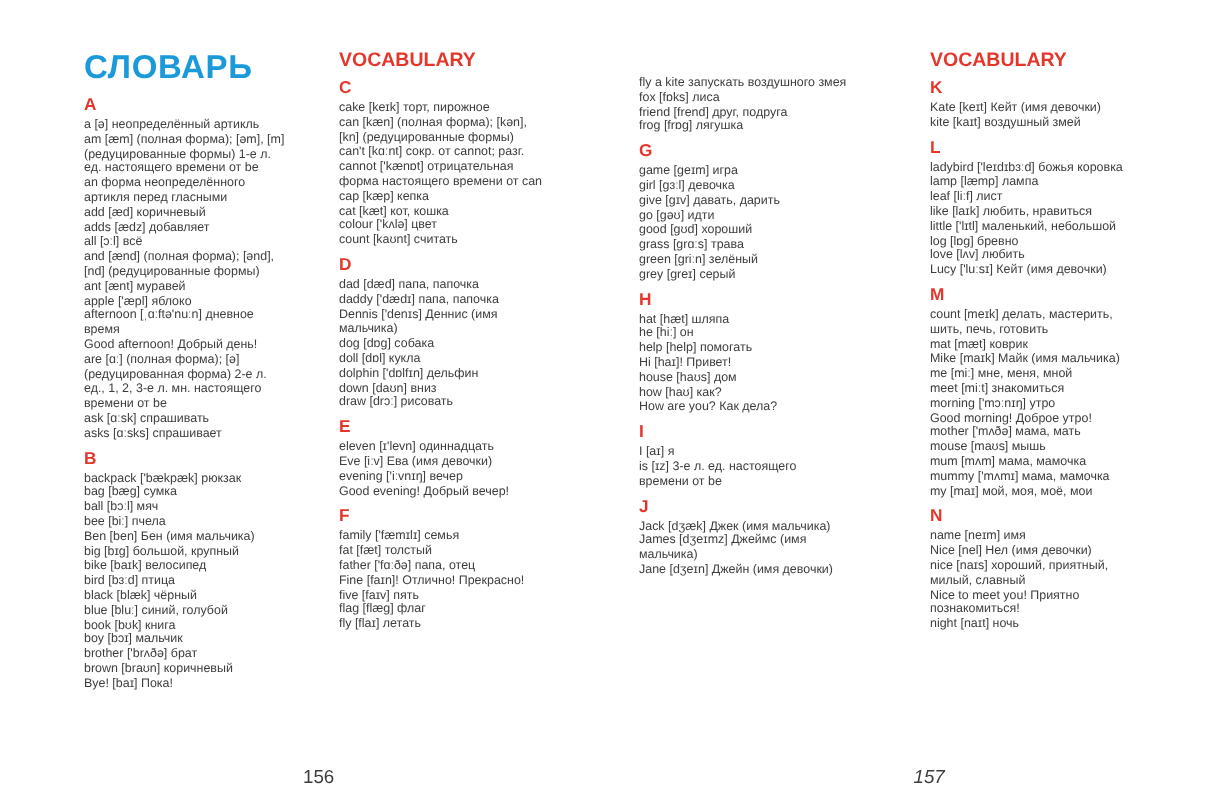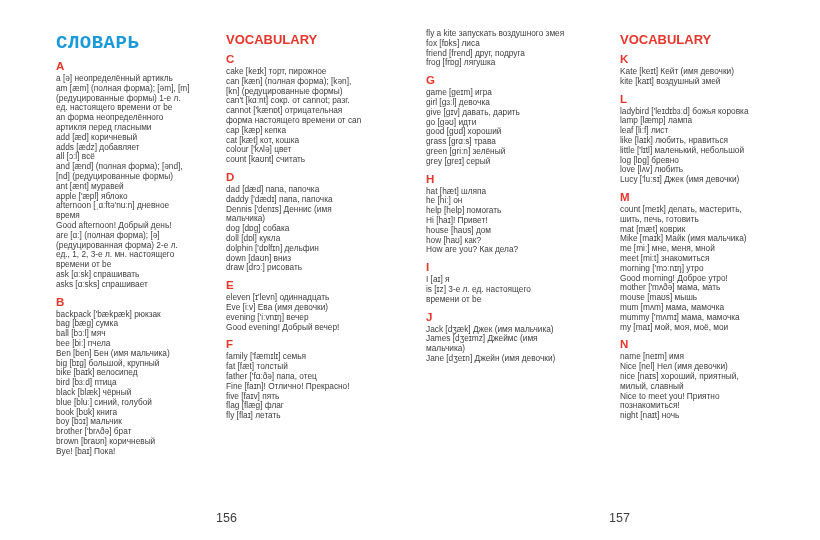--- a/index.html
+++ b/index.html
@@ -6,48 +6,48 @@
   body {
     width: 820px; height: 540px;
     background: #ffffff;
     font-family: "Liberation Sans", sans-serif;
     position: relative;
     overflow: hidden;
   }
   .col { position: absolute; top: 0; }
   #col1 { left: 56px;  width: 137px; }
   #col2 { left: 226px; width: 140px; }
-  #col3 { left: 426px; width: 139px; padding-top: 29px; }
+  #col3 { left: 426px; width: 139px; padding-top: 50px; }
   #col4 { left: 620px; width: 142px; }
   .col-header {
     font-weight: bold; font-size: 13px;
     margin: 32px 0 2px;
     color: var(--red, #e5362c);
   }
   .col-header.blue {
     color: var(--blue, #1a9ad8);
-    font-size: 19px; letter-spacing: 0.5px; font-family: Liberation Mono, monospace;
+    font-size: 22px; letter-spacing: 0.5px;
   }
   .letter-heading {
     color: var(--red, #e5362c);
     font-weight: bold; font-size: 11.5px;
     margin: 6px 0 2px;
   }
   .entry {
     font-size: 8.3px; line-height: 9.8px;
     color: var(--text, #3d3d3d);
     margin: 0;
   }
   .page-number {
     position: absolute; top: 511px;
     font-size: 12.5px;
     color: var(--text, #3d3d3d);
   }
-  #page-num-left  { left: 216px; }
-  #page-num-right { left: 609px; }
+  #page-num-left  { left: 202px; }
+  #page-num-right { left: 609px; font-style: italic; }
 </style>
 </head>
 <body>
 
 <div class="col" id="col1">
   <div class="col-header blue">СЛОВАРЬ</div>
   <div>
       <div class="letter-heading">A</div>
       <p class="entry">a [ə] неопределённый артикль</p>
       <p class="entry">am [æm] (полная форма); [əm], [m] (редуцированные формы) 1-е л. ед. настоящего времени от be</p>
@@ -159,21 +159,21 @@
       <p class="entry">Kate [keɪt] Кейт (имя девочки)</p>
       <p class="entry">kite [kaɪt] воздушный змей</p>
       <div class="letter-heading">L</div>
       <p class="entry">ladybird ['leɪdɪbɜːd] божья коровка</p>
       <p class="entry">lamp [læmp] лампа</p>
       <p class="entry">leaf [liːf] лист</p>
       <p class="entry">like [laɪk] любить, нравиться</p>
       <p class="entry">little ['lɪtl] маленький, небольшой</p>
       <p class="entry">log [lɒg] бревно</p>
       <p class="entry">love [lʌv] любить</p>
-      <p class="entry">Lucy ['luːsɪ] Джек (имя девочки)</p>
+      <p class="entry">Lucy ['luːsɪ] Кейт (имя девочки)</p>
       <div class="letter-heading">M</div>
       <p class="entry">count [meɪk] делать, мастерить, шить, печь, готовить</p>
       <p class="entry">mat [mæt] коврик</p>
       <p class="entry">Mike [maɪk] Майк (имя мальчика)</p>
       <p class="entry">me [miː] мне, меня, мной</p>
       <p class="entry">meet [miːt] знакомиться</p>
       <p class="entry">morning ['mɔːnɪŋ] утро</p>
       <p class="entry">Good morning! Доброе утро!</p>
       <p class="entry">mother ['mʌðə] мама, мать</p>
       <p class="entry">mouse [maʊs] мышь</p>

